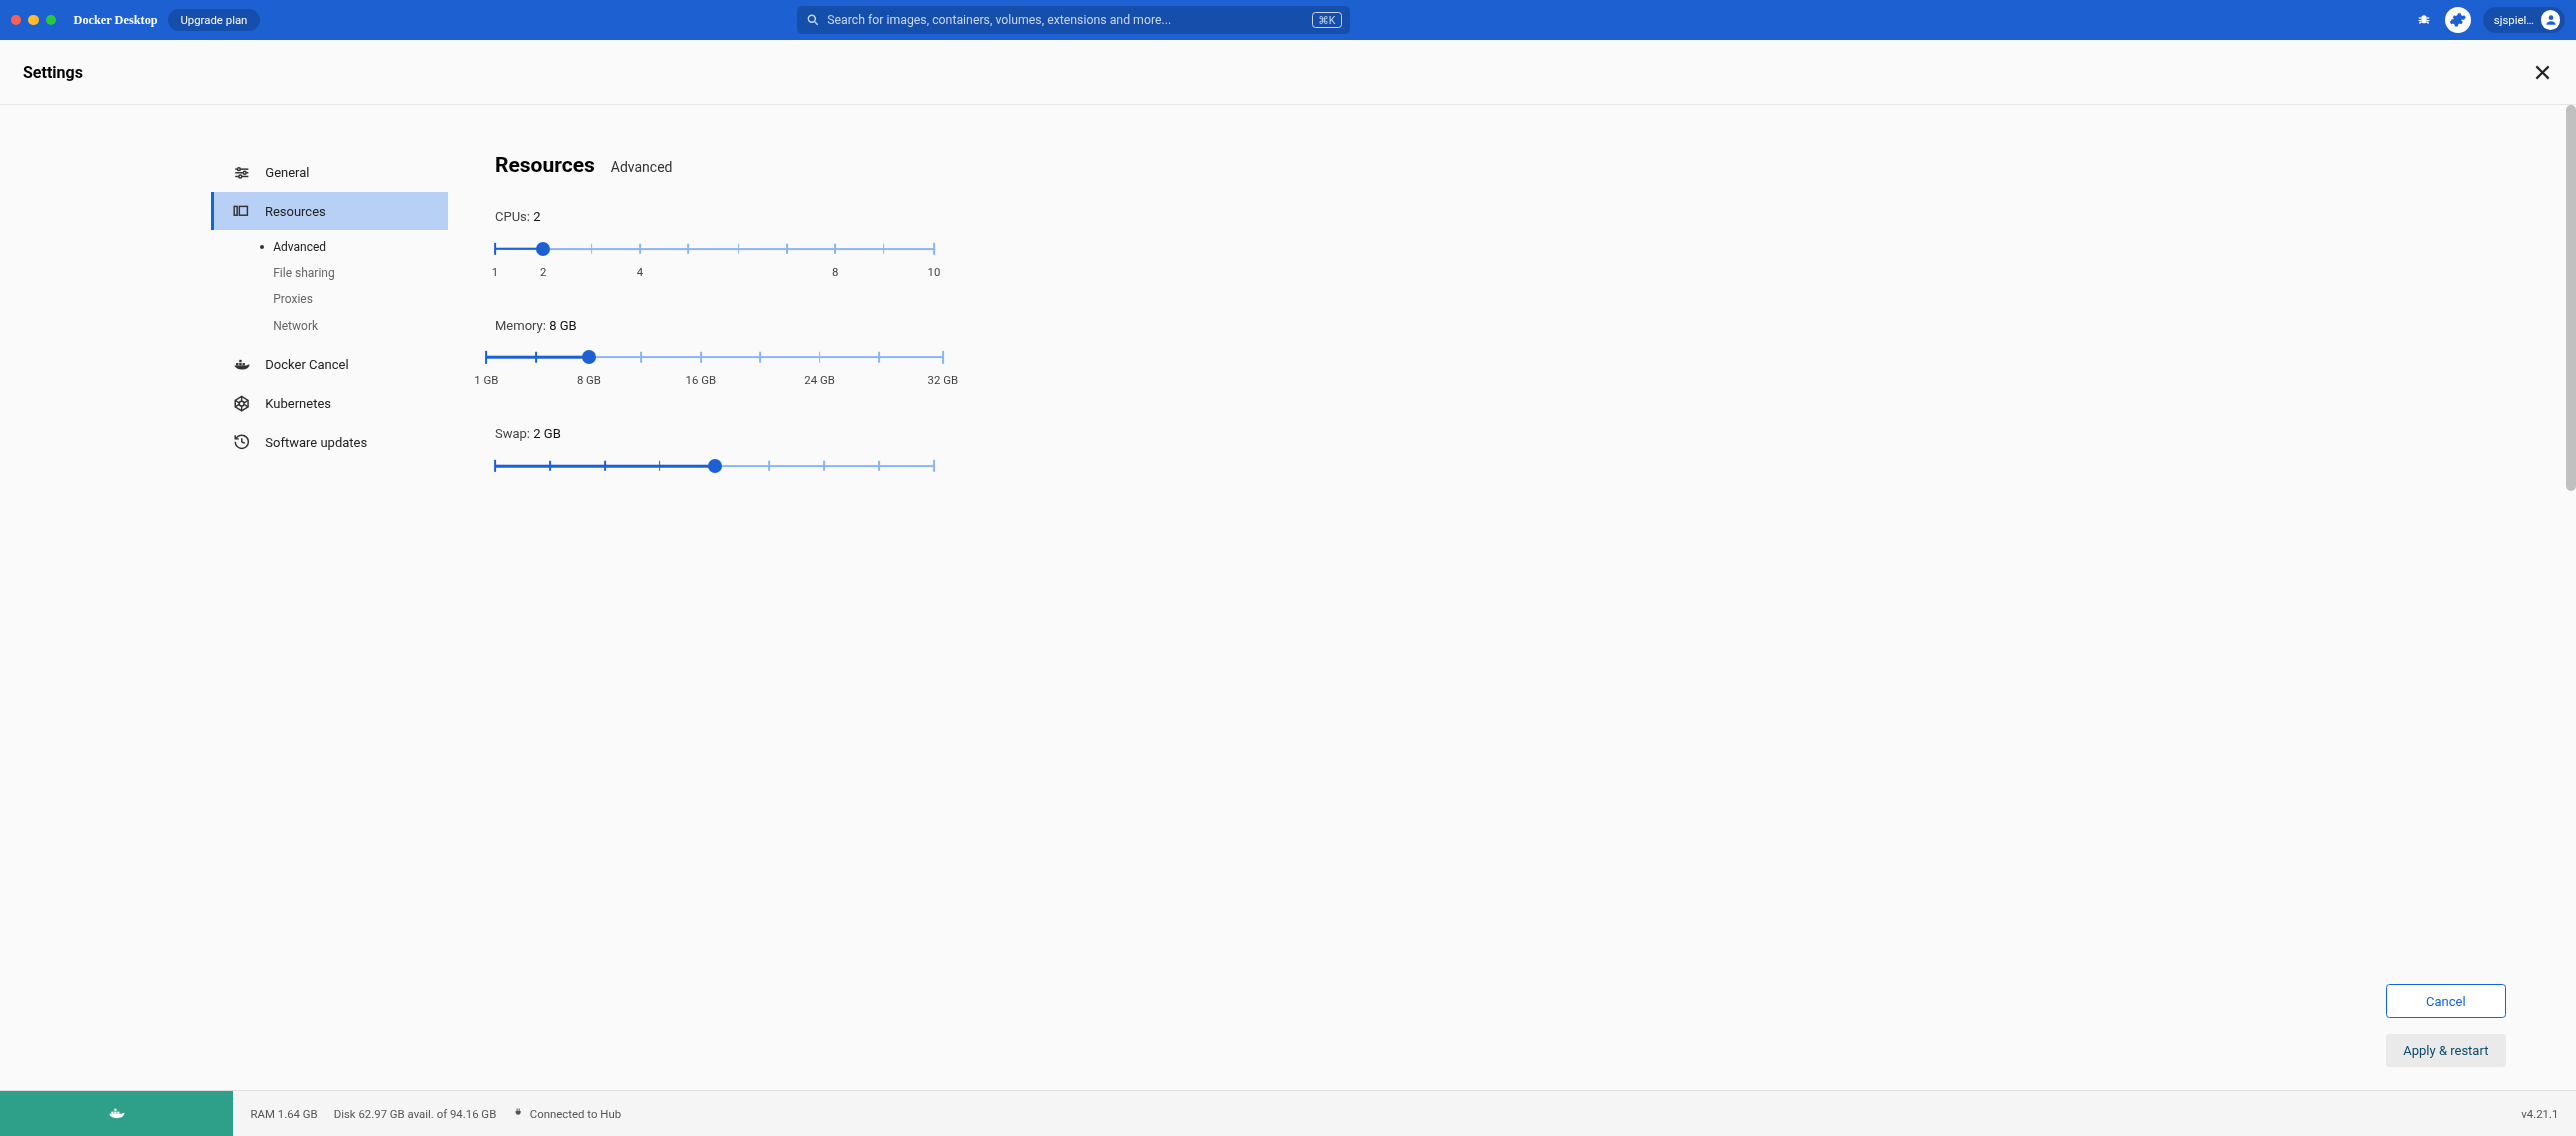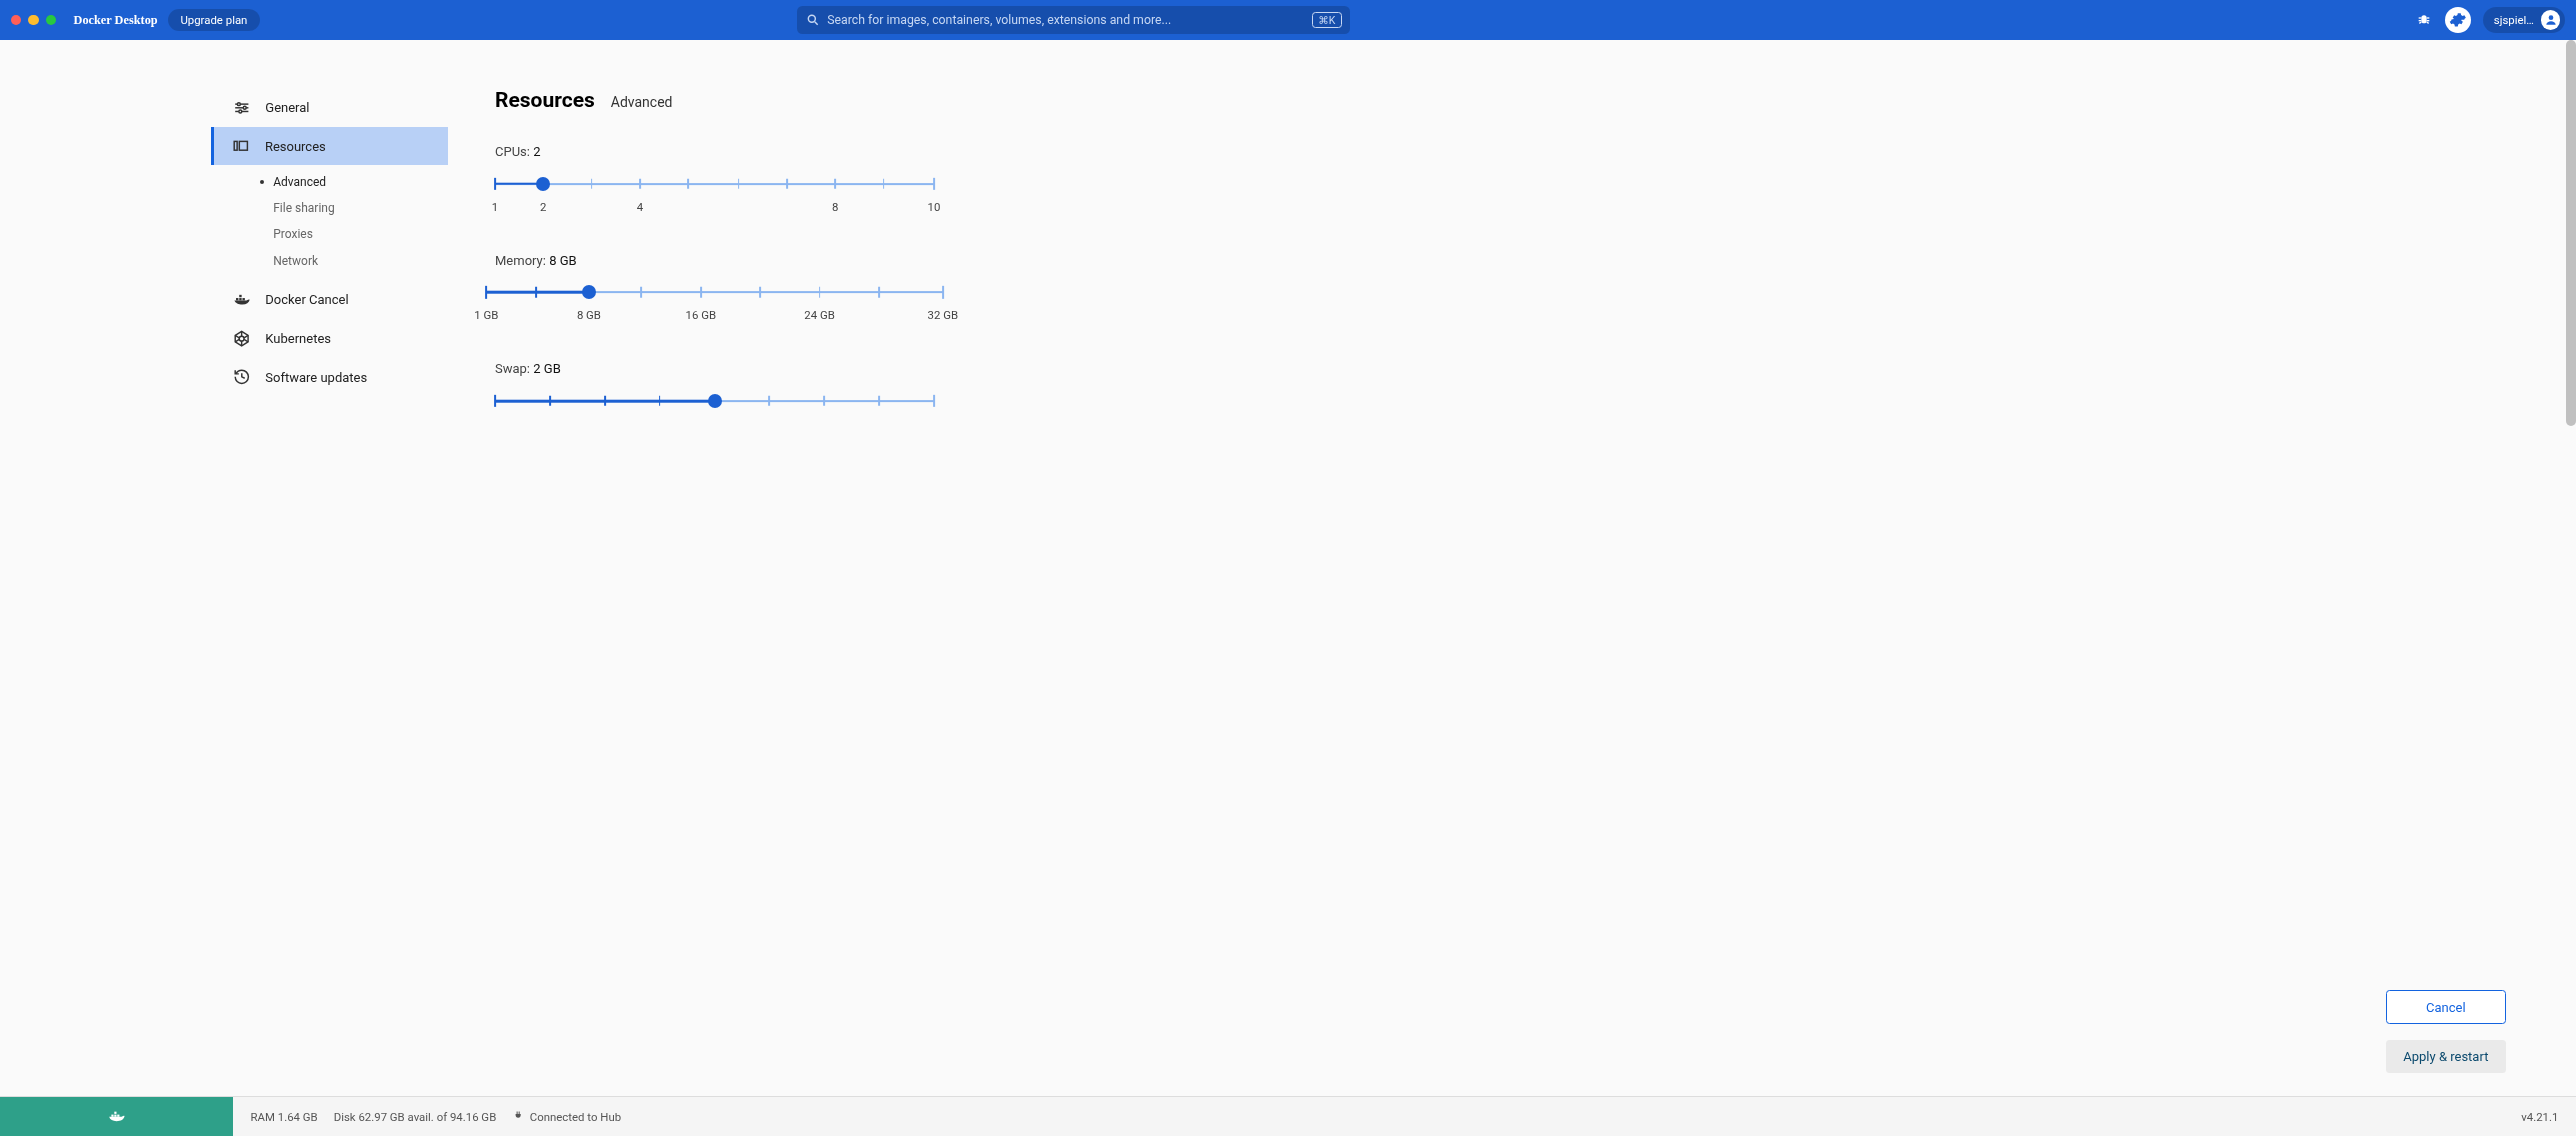--- a/index.html
+++ b/index.html
@@ -172,21 +172,21 @@
       background: #fff; border: 1.3px solid #1363df; color: #1363df;
       padding: 8.8px 17.6px; border-radius: 3.5px; font-size: 13px; cursor: pointer;
     }
     .btn-apply {
       background: #eaeaea; border: none; color: #0c4a6e;
       padding: 8.8px 17.6px; border-radius: 3.5px; font-size: 13px; cursor: not-allowed;
     }
 
     
     .statusbar {
-      height: 40px; background: #f5f5f5; border-top: 0.9px solid #ddd;
+      height: 46px; background: #f5f5f5; border-top: 0.9px solid #ddd;
       display: flex; align-items: center; font-size: 11.4px; color: #555;
     }
     .status-green { background: #2ea089; width: 233px; height: 100%; display:flex; align-items:center; justify-content:center; }
     .status-items { display: flex; gap: 16px; padding-left: 17.6px; align-items: center; flex: 1; }
     .status-items .item { display: flex; align-items: center; gap: 5.3px; }
     .version { margin-left: auto; padding-right: 17.6px; }
 
     svg { display: block; }
   </style>
 </head>
@@ -236,20 +236,29 @@
         <span class="avatar-circle">
           <svg viewBox="0 0 24 24" width="14" height="14" fill="#1c60d2">
               <circle cx="12" cy="8" r="4"></circle>
               <path d="M4 20c0-4 4-6 8-6s8 2 8 6z"></path>
             </svg>
         </span>
       </div>
     </div>
   </div>
 
+  <div class="settings-header">
+    <div class="settings-title">Settings</div>
+    <span class="close-x">
+      <svg viewBox="0 0 24 24" width="21" height="21" stroke="#222" stroke-width="2.5" fill="none">
+          <line x1="5" y1="5" x2="19" y2="19"></line>
+          <line x1="19" y1="5" x2="5" y2="19"></line>
+        </svg>
+    </span>
+  </div>
 
   <div class="main">
     <div class="sidebar">
       <div class="nav-item">
         <span class="nav-icon">
           <svg viewBox="0 0 24 24" width="17.6" height="17.6" stroke="#333" stroke-width="2" fill="none">
               <line x1="3" y1="7" x2="21" y2="7"></line>
               <line x1="3" y1="12" x2="21" y2="12"></line>
               <line x1="3" y1="17" x2="21" y2="17"></line>
               <circle cx="8" cy="7" r="2" fill="#fafafa"></circle>

